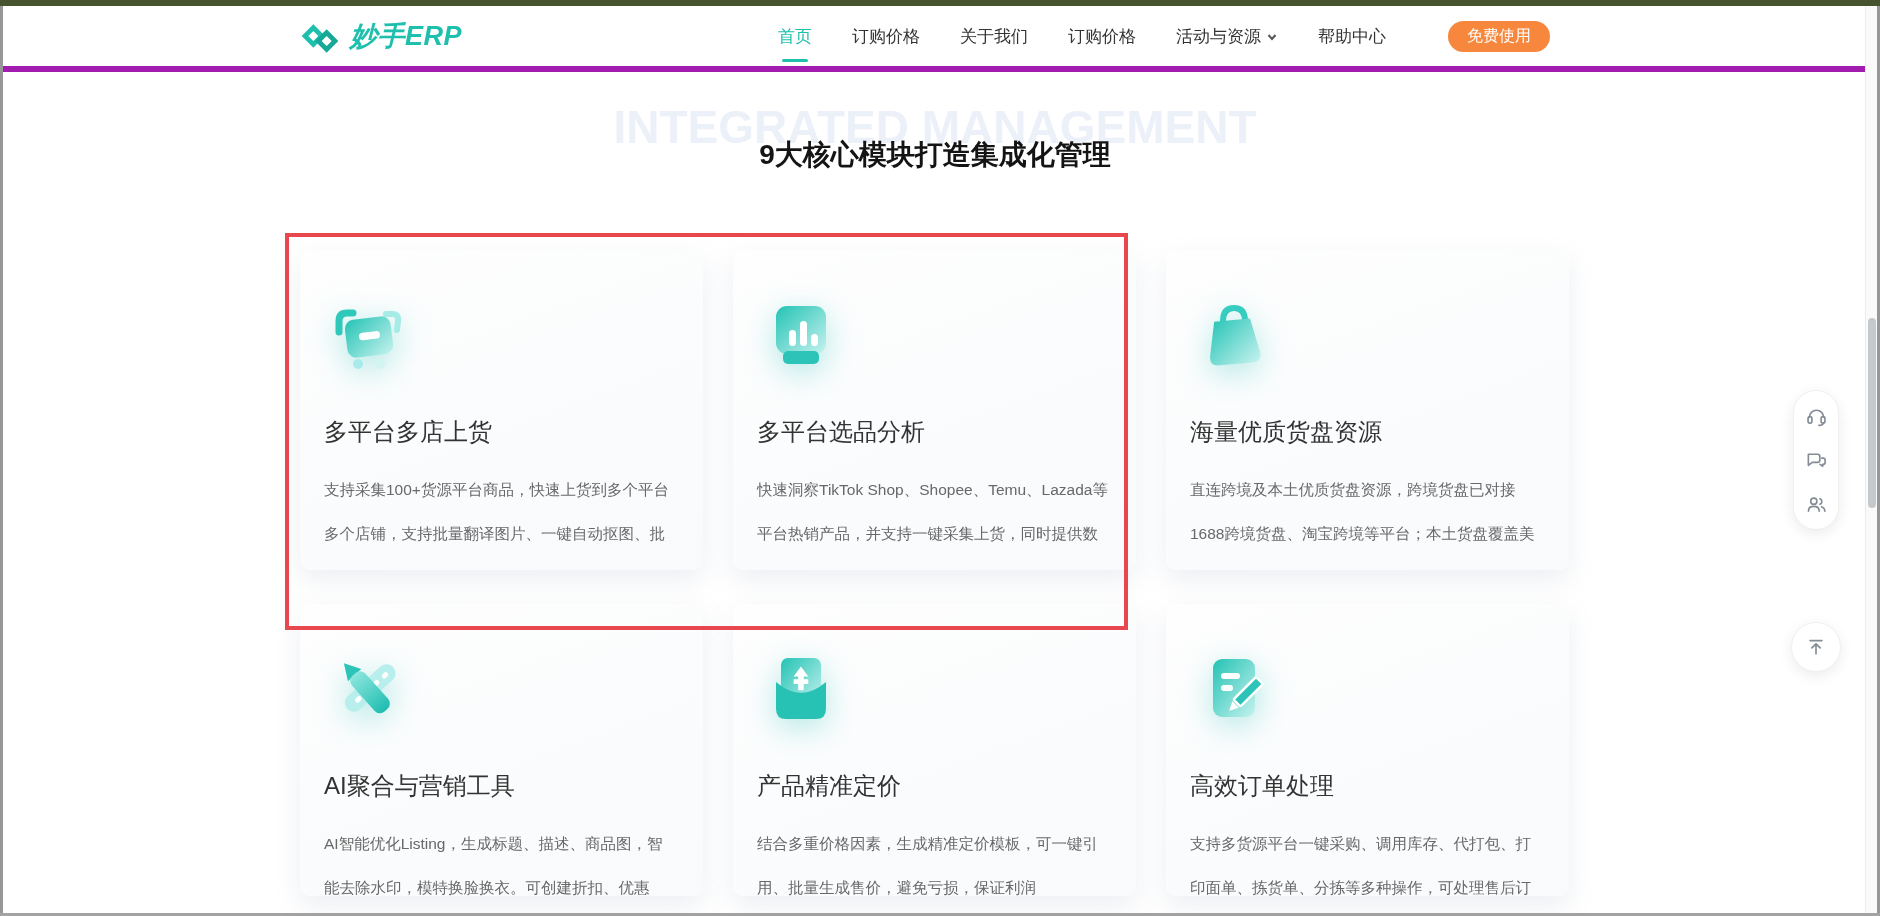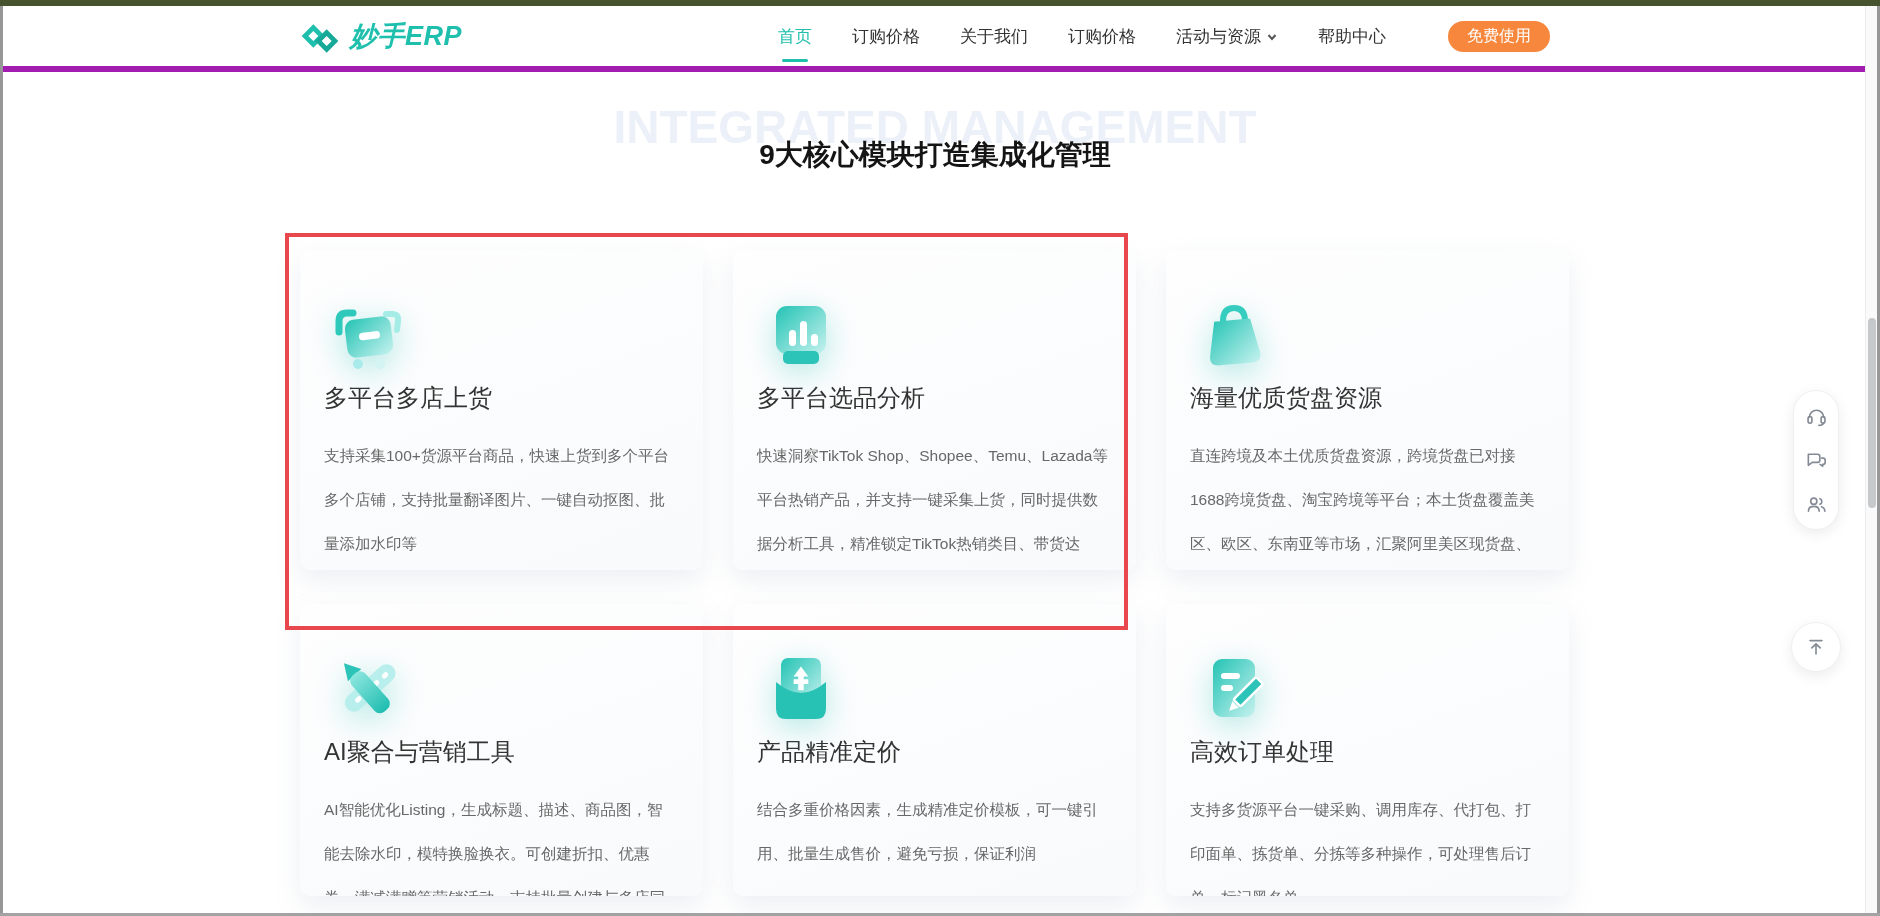--- a/index.html
+++ b/index.html
@@ -34,21 +34,21 @@
     font-size:28px; font-weight:bold; color:#141414; white-space:nowrap; }
 
   
   .cards { position:absolute; left:300px; top:250px; width:1269px;
     display:grid; grid-template-columns:403px 403px 403px; grid-template-rows:320px 292px;
     column-gap:30px; row-gap:34px; }
   .card { background:linear-gradient(160deg,#fefefe 0%,#f8fafc 100%); border-radius:10px;
     box-shadow:0 10px 26px rgba(140,155,180,0.16); padding:44px 26px 0 24px; overflow:hidden; }
   .card-icon { width:84px; height:84px; margin-left:2px;
     filter:drop-shadow(0 8px 16px rgba(40,196,184,0.35)); }
-  .card-title { font-size:24px; color:#333; font-weight:400; }
+  .card-title { margin-top:34px; font-size:24px; color:#333; font-weight:400; }
   .card-desc { margin-top:20px; font-size:15.5px; line-height:44px; color:#686868; }
 
   
   .annotation-rect { position:absolute; left:285px; top:233px; width:843px; height:397px;
     border:4px solid #e8484d; pointer-events:none; z-index:40; }
 
   
   .float-stack { position:absolute; left:1793px; top:390px; width:46px; background:#fff;
     border:1px solid #f0f0f1; border-radius:24px; box-shadow:0 4px 14px rgba(0,0,0,0.08);
     display:flex; flex-direction:column; align-items:center; padding:12px 0; gap:18px; z-index:35; }

